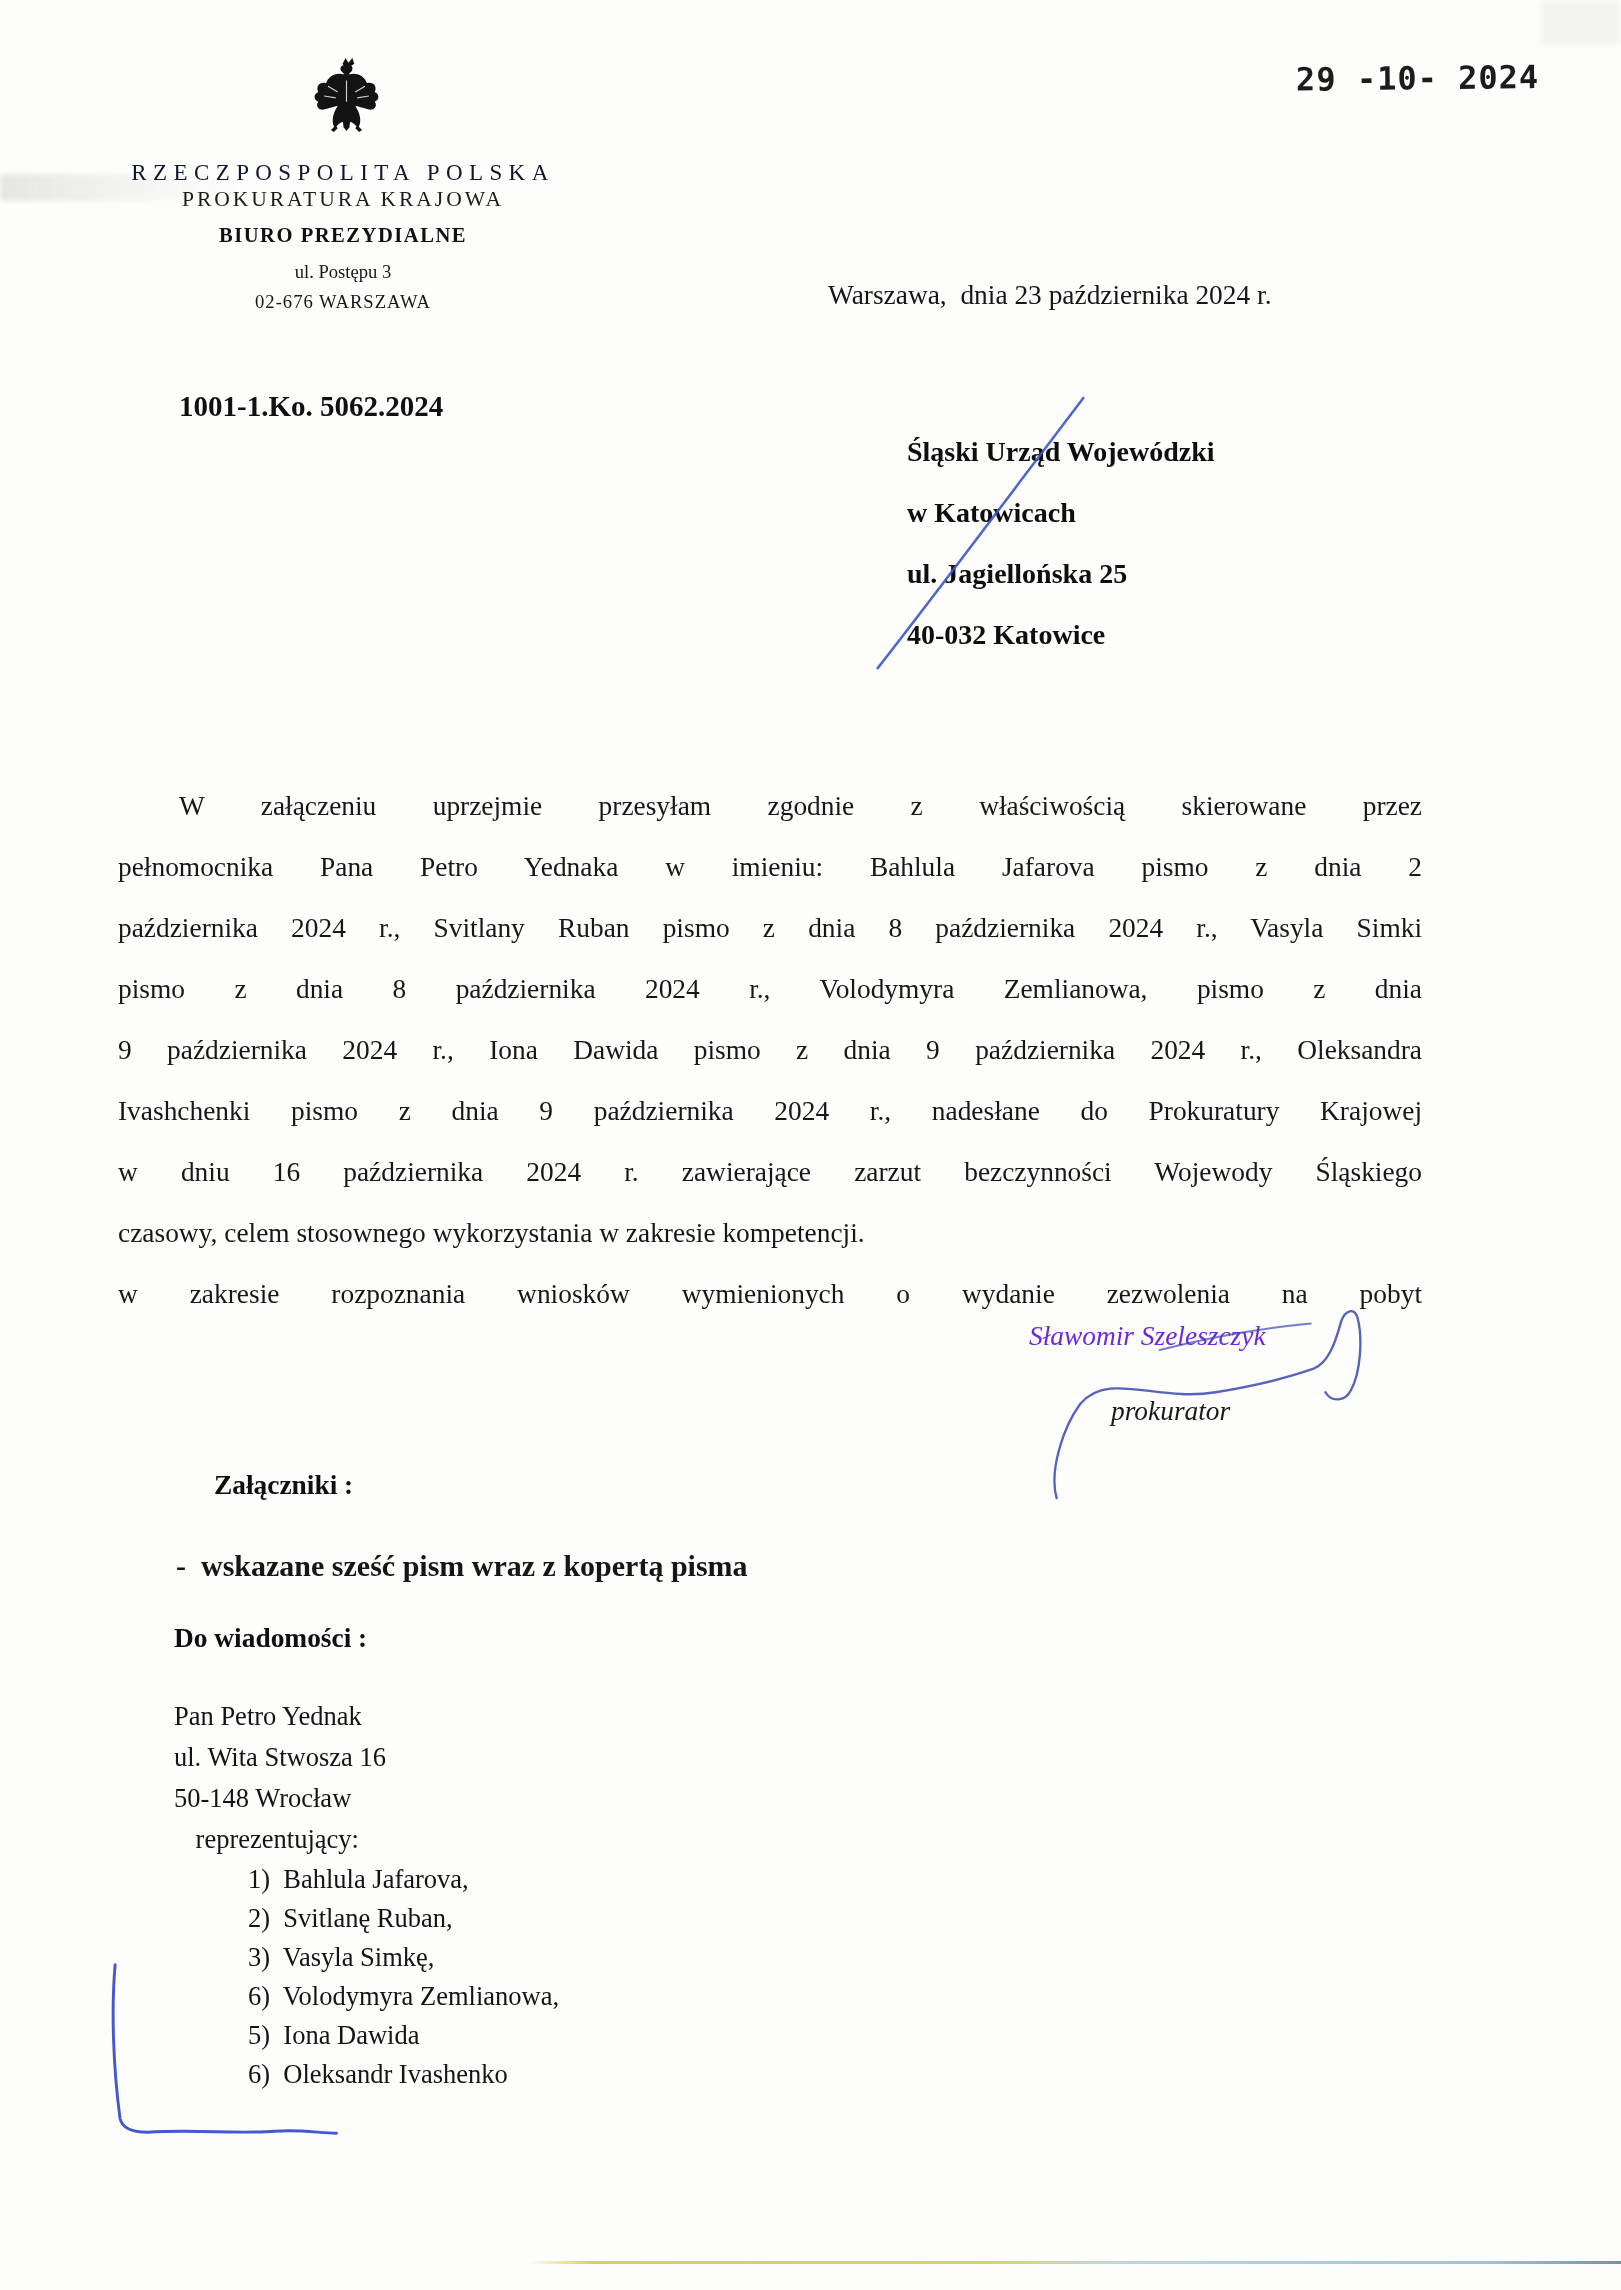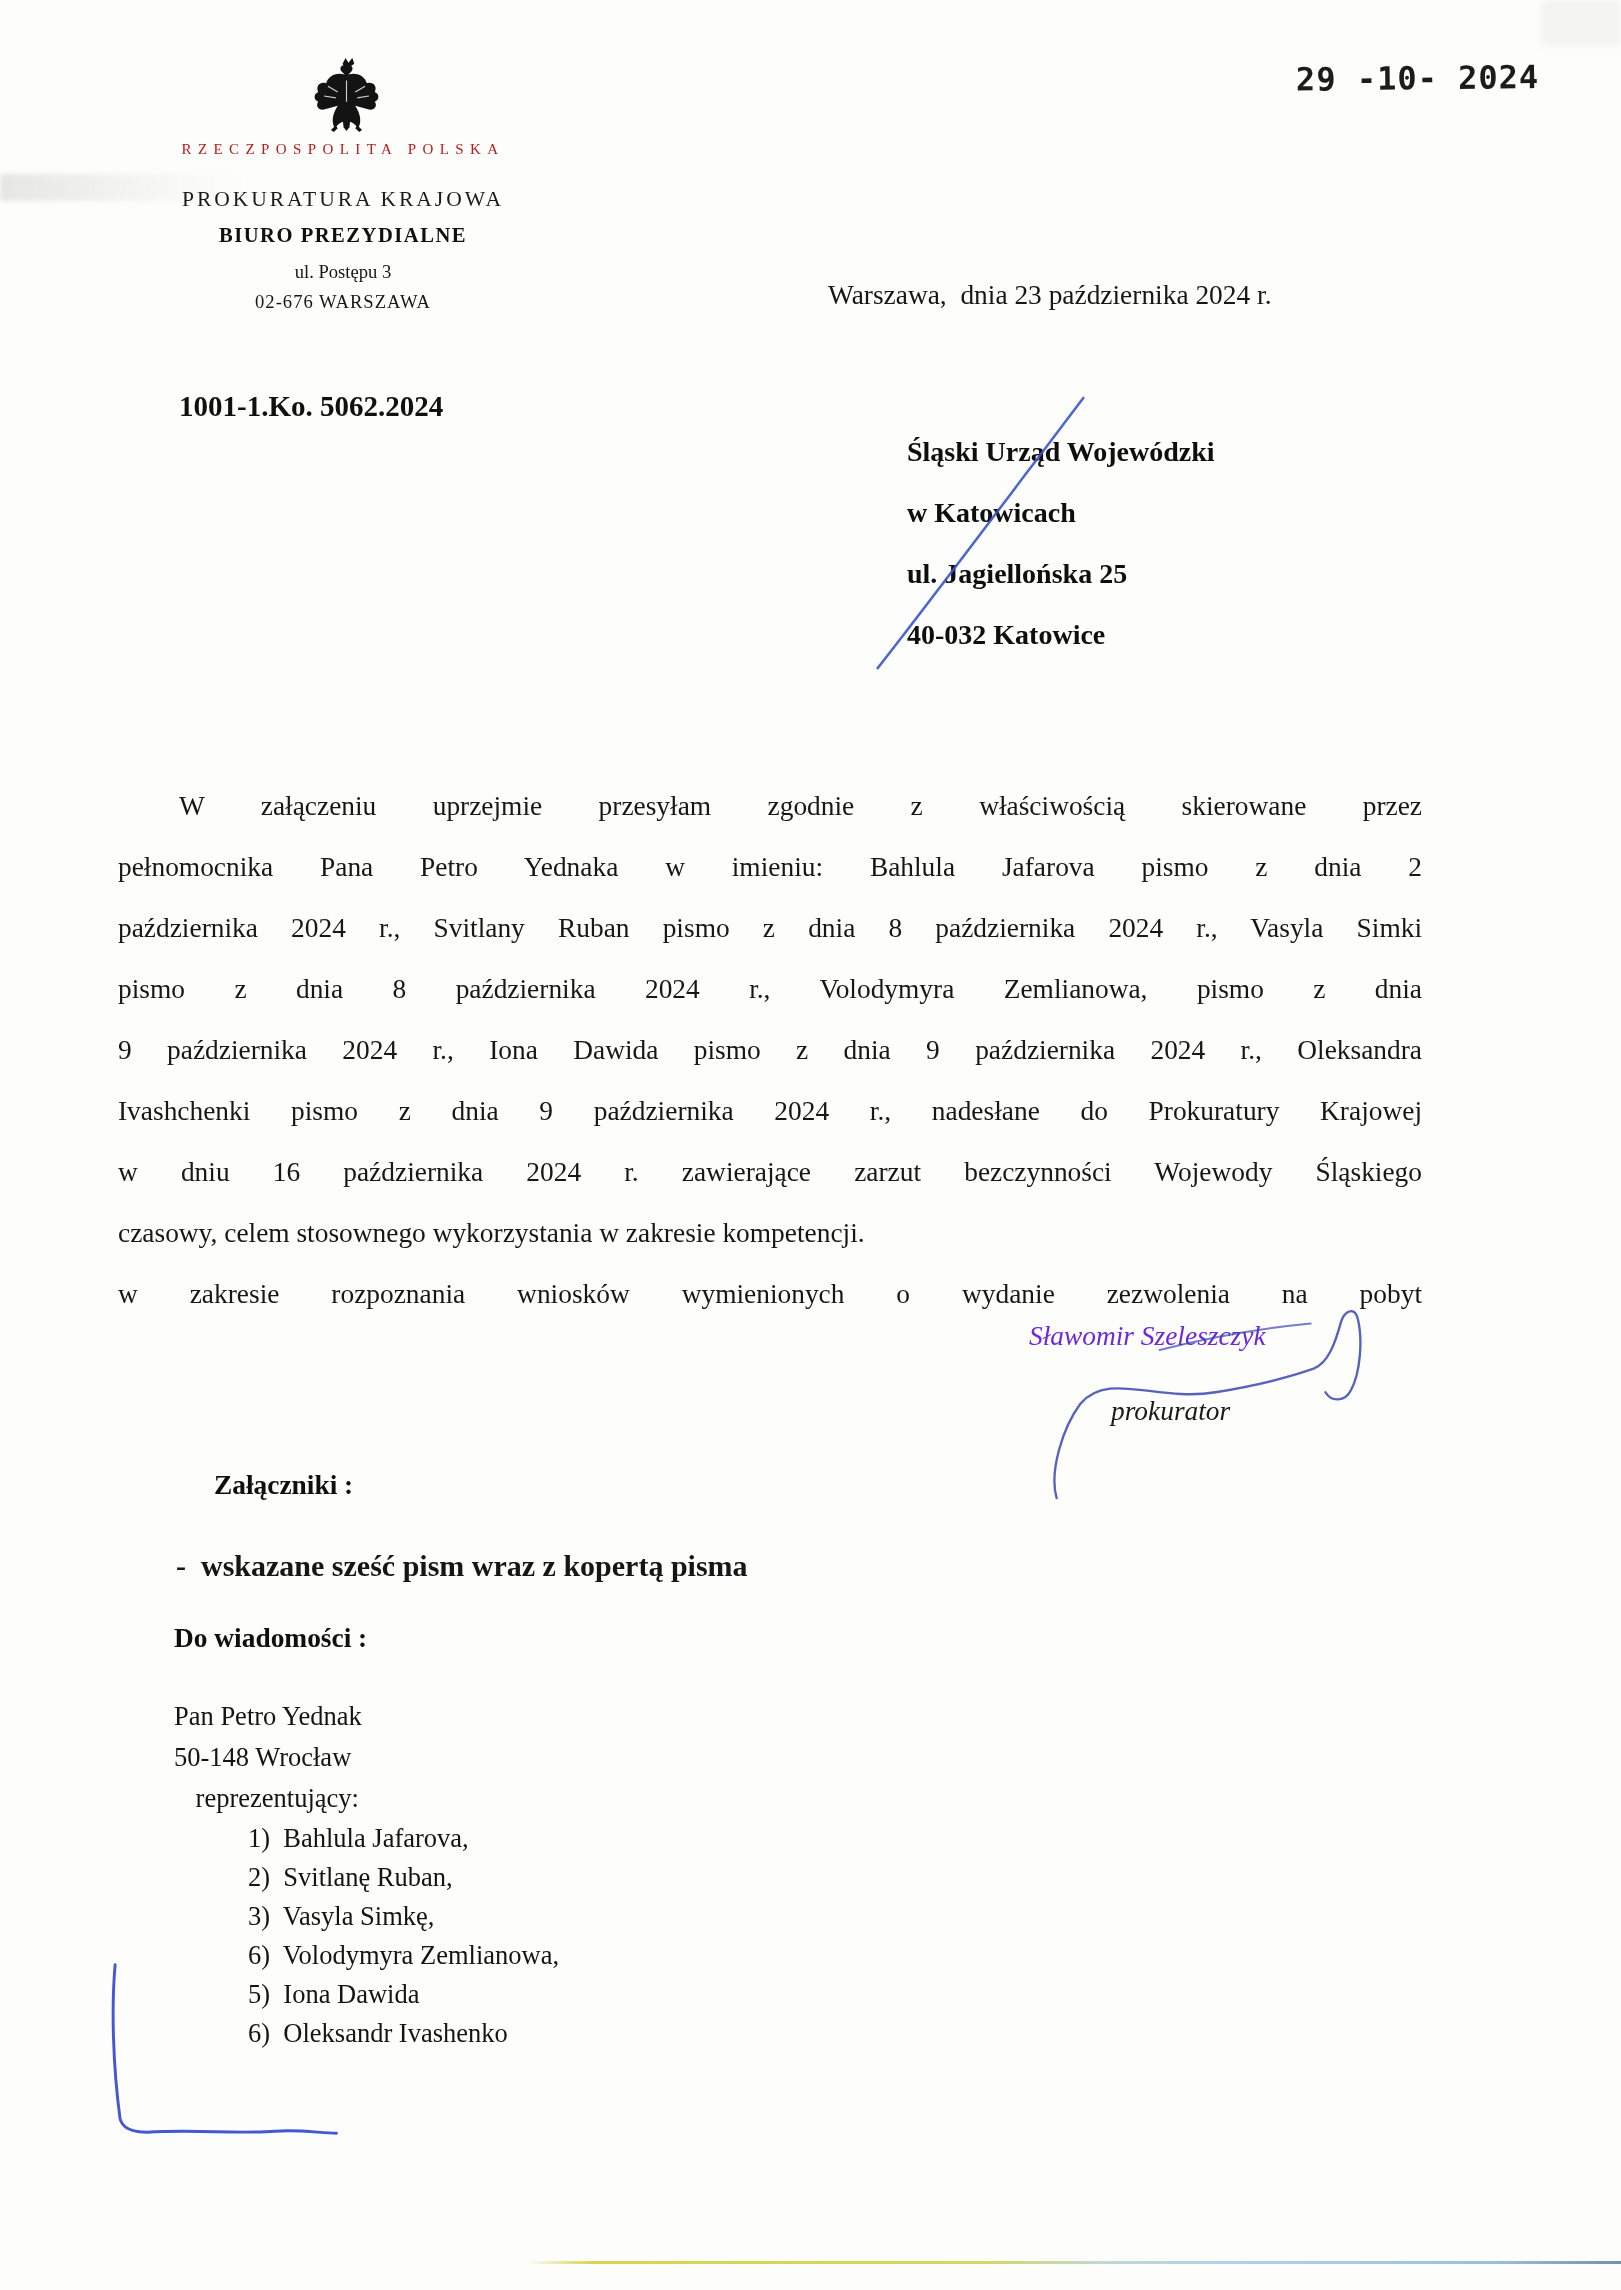--- a/index.html
+++ b/index.html
@@ -9,21 +9,21 @@
     margin:0 auto;
     background:#fdfdfc;
     overflow:hidden;
     font-family:"Liberation Serif","DejaVu Serif",serif;
     color:#161616;
   }
   .abs{position:absolute;}
 
   
   .lh{left:98px;width:490px;text-align:center;}
-  .lh-country{top:141px;font-size:15px;letter-spacing:6.4px;color:#b91c1c;}
+  .lh-country{top:160px;font-size:23px;letter-spacing:6.4px;color:#0f172a;}
   .lh-inst{top:187px;font-size:21.6px;letter-spacing:2.9px;color:#1b1b1b;}
   .lh-office{top:224px;font-size:20.6px;letter-spacing:1.5px;font-weight:bold;color:#101010;}
   .lh-street{top:261px;font-size:18.6px;}
   .lh-city{top:291px;font-size:18.6px;letter-spacing:1px;}
 
   .stamp{
     left:1296px;top:59px;width:304px;
     font-family:"DejaVu Sans Mono","Liberation Mono",monospace;
     font-weight:bold;font-size:32px;letter-spacing:1px;
     color:#1c1c1c;transform:rotate(-0.6deg);white-space:pre;
@@ -158,20 +158,21 @@
     <path d="M228 52 C 275 40, 330 30, 382 25" stroke="#3847b0" stroke-width="2" fill="none" stroke-linecap="round" opacity="0.7"></path>
   </svg>
 
   <div class="abs h-bold attach-head">Załączniki :</div>
   <div class="abs attach-item">-  wskazane sześć pism wraz z kopertą pisma</div>
 
   <div class="abs h-bold cc-head">Do wiadomości :</div>
 
   <div class="abs cc-block">
     <div class="cc-line">Pan Petro Yednak</div>
+    <div class="cc-line">ul. Wita Stwosza 16</div>
     <div class="cc-line">50-148 Wrocław</div>
     <div class="cc-line cc-rep-label">reprezentujący:</div>
     <div class="cc-list">
       <div class="cc-item">1)  Bahlula Jafarova,</div>
       <div class="cc-item">2)  Svitlanę Ruban,</div>
       <div class="cc-item">3)  Vasyla Simkę,</div>
       <div class="cc-item">6)  Volodymyra Zemlianowa,</div>
       <div class="cc-item">5)  Iona Dawida</div>
       <div class="cc-item">6)  Oleksandr Ivashenko</div>
     </div>

